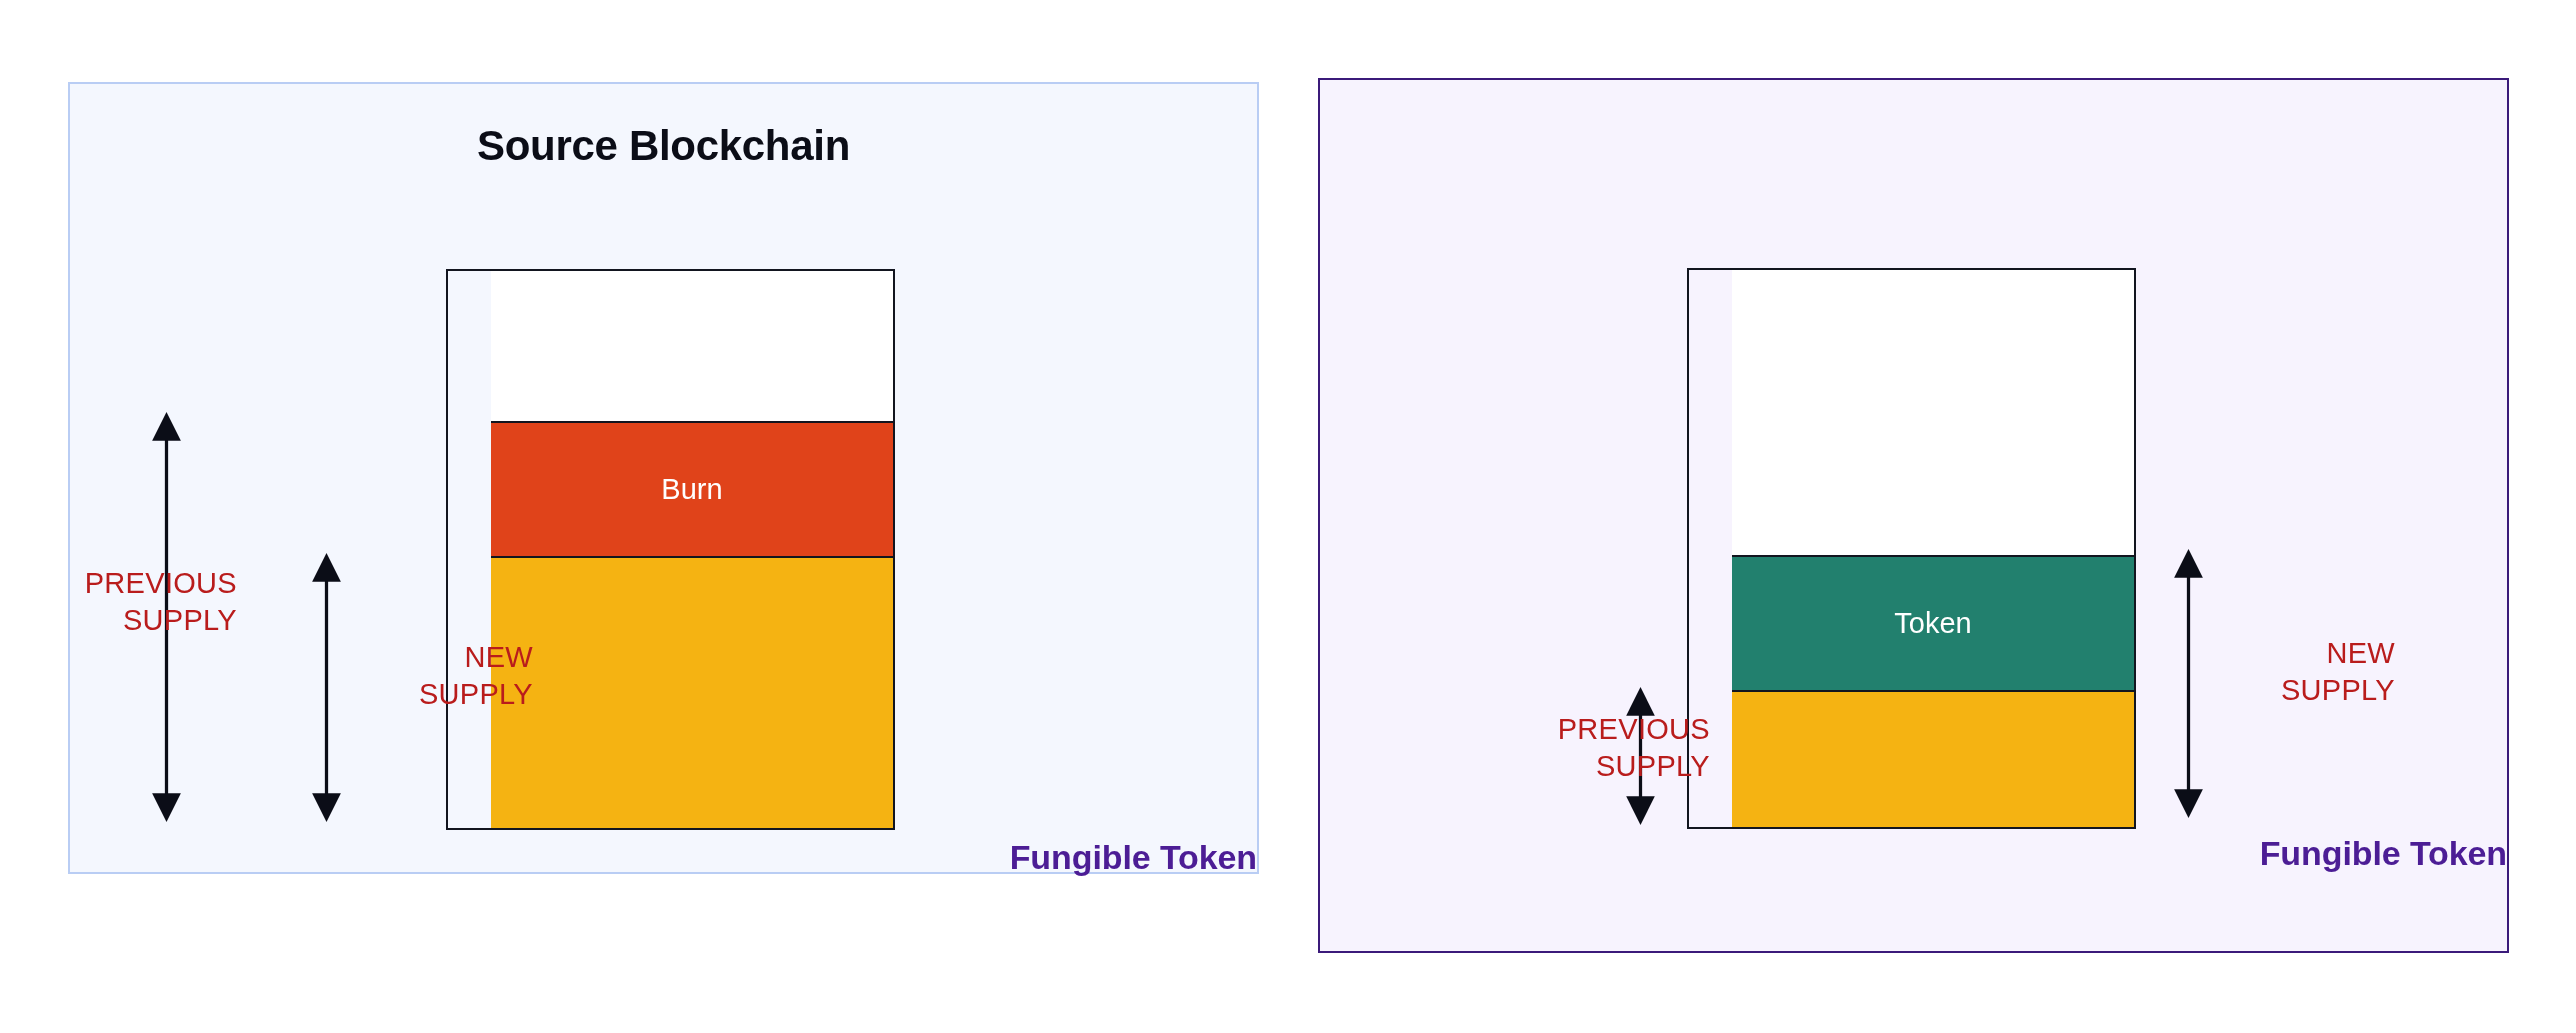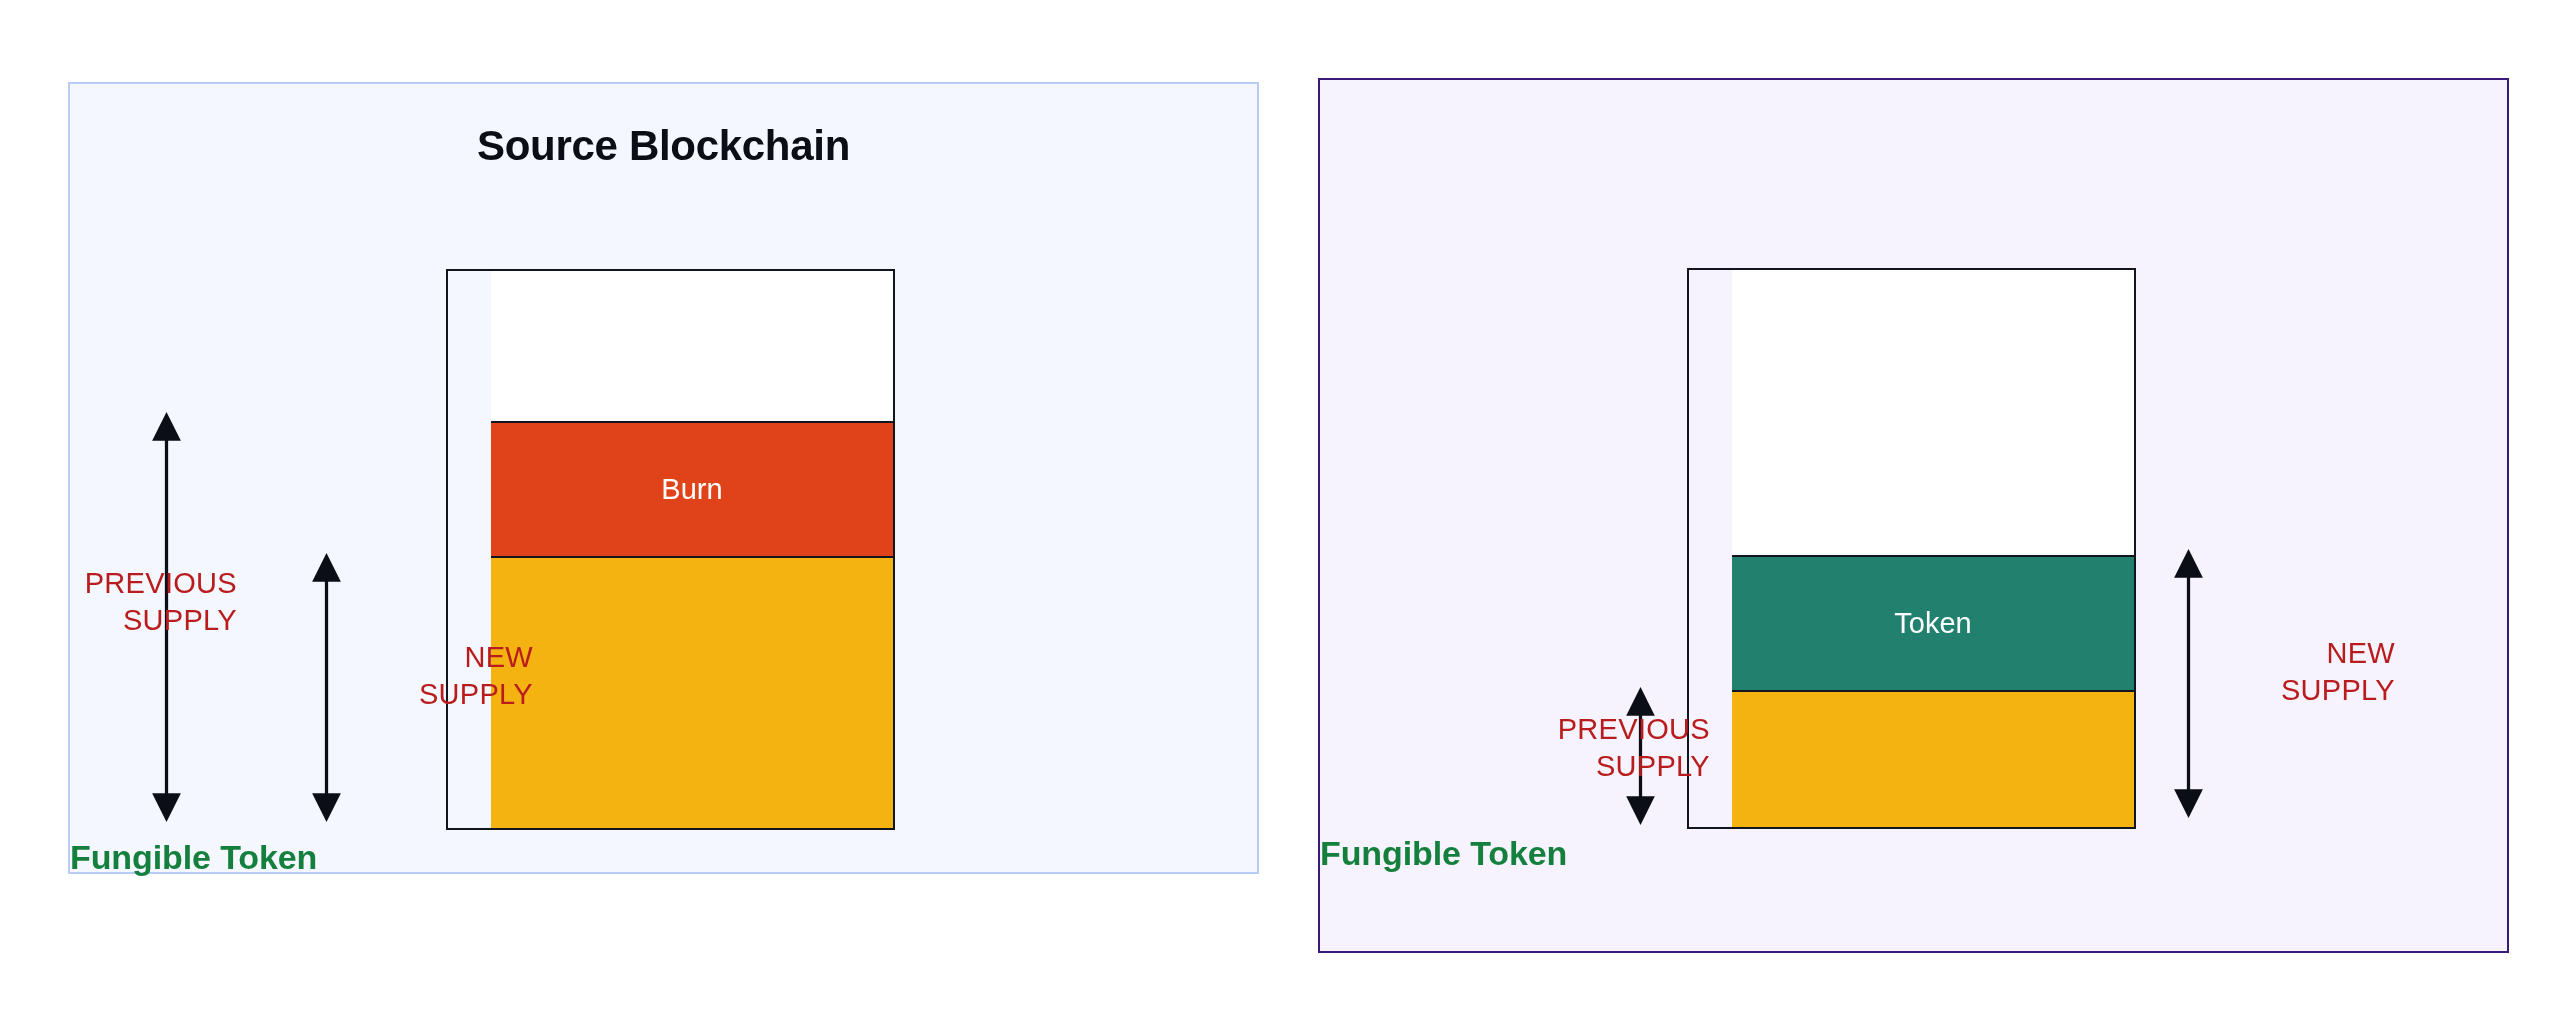--- a/index.html
+++ b/index.html
@@ -57,24 +57,24 @@
     color: #0b0d17;
     letter-spacing: -0.3px;
     white-space: nowrap;
   }
 
   .panel-caption {
     position: absolute;
     left: 0;
     right: 0;
     top: 754px;
-    text-align: left;
+    text-align: right;
     font-size: 34px;
     font-weight: 700;
-    color: #15803d;
+    color: #4c1d95;
     letter-spacing: -0.1px;
     white-space: nowrap;
   }
 
   
   .bar {
     position: absolute;
     box-sizing: border-box;
     border: 2.6px solid #12151f;
     display: flex;

